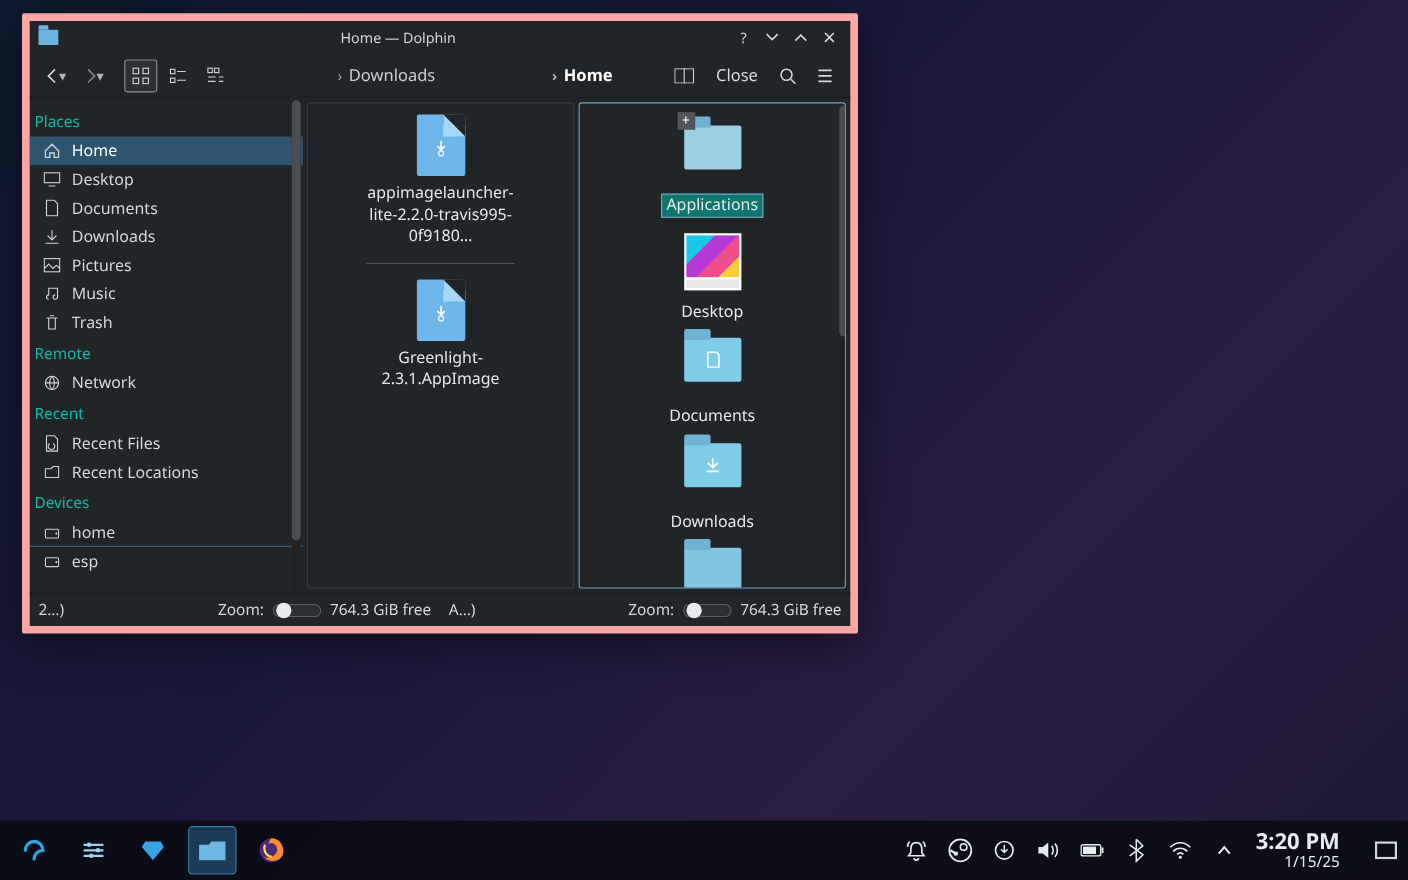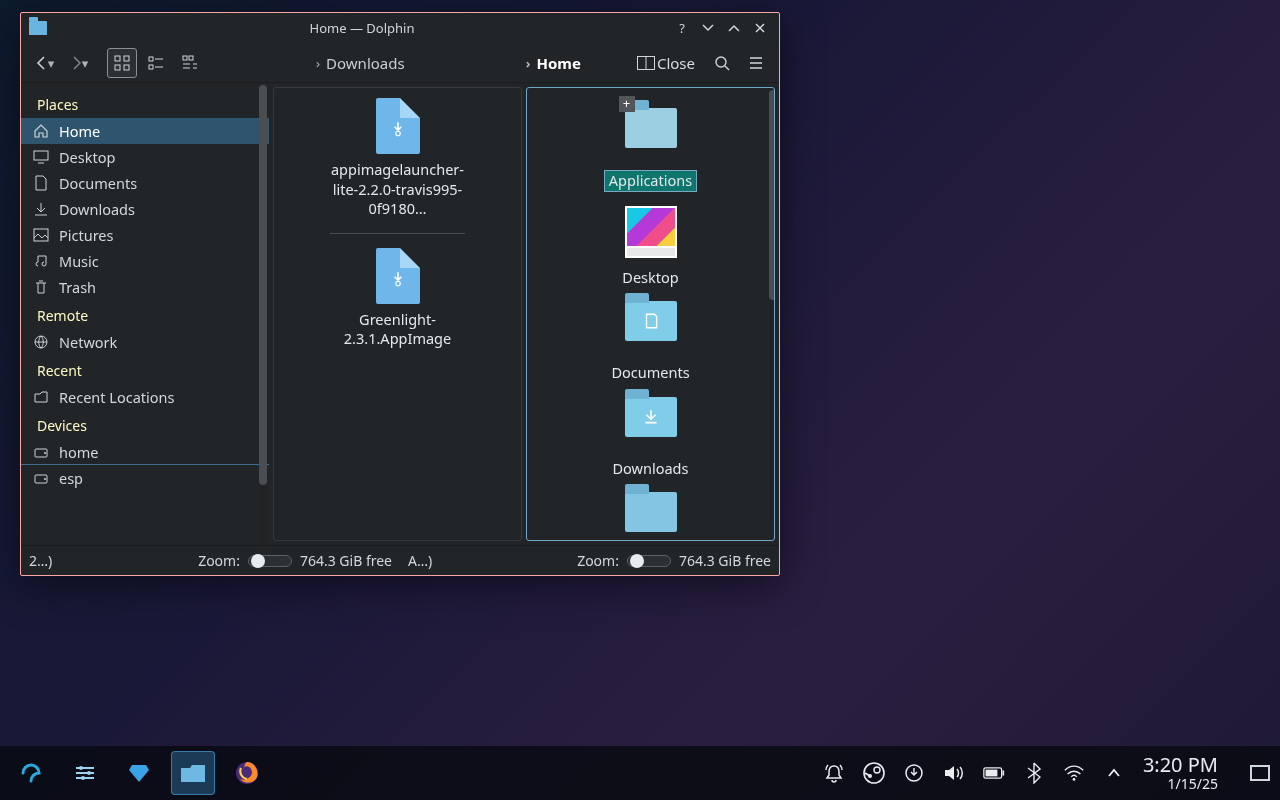--- a/index.html
+++ b/index.html
@@ -7,47 +7,47 @@
   width: 1280px; height: 800px;
   background: linear-gradient(135deg, #0d1b2e 0%, #1a1838 40%, #2a1e40 70%, #1f1a35 100%);
   font-family: "Noto Sans", "Segoe UI", sans-serif;
   color: #d8dce1;
   overflow: hidden; position: relative;
 }
 .window {
   position: absolute; left: 20px; top: 12px;
   width: 760px; height: 564px;
   background: #222528;
-  border: 1px solid #fca5a5; border-radius: 2px;
+  border: 7px solid #fca5a5; border-radius: 2px;
   box-shadow: 0 8px 40px rgba(0,0,0,.5);
   display: flex; flex-direction: column;
 }
 .titlebar {
   height: 30px; display: flex; align-items: center;
   padding: 0 8px; color: #cfd6db; font-size: 13px;
 }
 .titlebar .app-ico { width: 18px; height: 14px; background:#6ab4e0; border-radius:1px 1px 0 0; position:relative; margin-right:10px; }
 .titlebar .app-ico::before{content:"";position:absolute;top:-4px;left:0;width:9px;height:4px;background:#6ab4e0;border-radius:1px 1px 0 0;}
 .titlebar .title { flex:1; text-align:center; }
 .titlebar .winbtn { width:22px; height:22px; margin-left:4px; display:flex; align-items:center; justify-content:center; cursor:pointer; color:#cfd6db; border-radius:3px;}
 .toolbar {
   height: 40px; display:flex; align-items:center; padding: 0 8px; gap:4px;
   border-bottom:1px solid #1a1c1e;
 }
 .tbtn { width:30px; height:30px; display:flex; align-items:center; justify-content:center; border-radius:3px; color:#c7ced5; cursor:pointer;}
 .tbtn.active{ border:1px solid #8a8f94; background:#2c2f33; }
 .spacer{flex:1;}
 .crumb{ color:#c7ced5; font-size:15px; padding:0 10px; display:flex; align-items:center; gap:6px;}
 .crumb.bold{ font-weight:700; color:#fff;}
-.tclose{ display:flex; align-items:center; gap:2px; font-size:15px; padding:0 8px; cursor:pointer;}
+.tclose{ display:flex; align-items:center; gap:20px; font-size:15px; padding:0 8px; cursor:pointer;}
 .body { flex:1; display:flex; overflow:hidden; }
 .sidebar { width: 248px; background:#222528; padding:6px 0; overflow-y:auto; position:relative; color:#d2d7db; font-size:14.5px; }
 .sb-scroll{position:absolute; right:2px; top:2px; width:8px; height:490px; background:#202224; border-radius:4px;}
 .sb-scroll .thumb{position:absolute;left:0;top:0;width:8px;height:400px;background:#4a4e52;border-radius:4px;}
-.sb-head { color:#fef9c3; padding:6px 8px 4px 16px; font-size:14px;}
+.sb-head { color:#14b8a6; padding:6px 8px 4px 4px; font-size:14px;}
 .sb-item { display:flex; align-items:center; gap:10px; padding:3px 8px 3px 12px; height:26px; cursor:pointer; line-height:1;}
 .sb-item.sel { background:#2f556e; color:#fff;}
 .sb-item.underline{ box-shadow: inset 0 -1px 0 #3a6e95; }
 .sb-item .ico{ width:16px; height:16px; display:flex; align-items:center; justify-content:center; color:#cbd3da;}
 .panes { flex:1; display:flex; gap:4px; padding:4px; }
 .pane { flex:1; border:1px solid #35393d; border-radius:3px; padding:10px 6px; position:relative; overflow:hidden;}
 .pane.active{ border:1px solid #6ca6c8; }
 .pane .scroll{position:absolute; right:-3px; top:2px; width:8px; height:430px; background:#202224; border-radius:4px;}
 .pane .scroll .thumb{position:absolute;left:0;top:0;width:8px;height:210px;background:#4a4e52;border-radius:4px;}
 .fileitem{ width:135px; margin:0 auto 14px auto; text-align:center; font-size:14.5px; line-height:1.35; color:#e4e8eb;}
@@ -71,21 +71,21 @@
 .status .cell{ flex:1; display:flex; align-items:center; gap:8px; padding:0 8px;}
 .slider{ width:44px; height:12px; background:#2c2f33; border:1px solid #5c6064; border-radius:6px; position:relative;}
 .slider .knob{position:absolute;left:2px;top:-2px;width:14px;height:14px;border-radius:50%;background:#e9ecef;}
 .taskbar{ position:absolute; bottom:0; left:0; right:0; height:54px; background:rgba(8,10,18,.85); display:flex; align-items:center; padding:0 10px;}
 .tleft{ display:flex; align-items:center; gap:12px;}
 .tkicon{ width:42px; height:42px; display:flex; align-items:center; justify-content:center; border-radius:3px; cursor:pointer;}
 .tkicon.active{ background:#1b3a55; box-shadow: 0 0 0 1px #3a7aa8;}
 .tright{ margin-left:auto; display:flex; align-items:center; gap:18px; color:#e8ebef;}
 .tray-ico{ width:22px; height:22px; display:flex; align-items:center; justify-content:center; cursor:pointer;}
 .clock{ text-align:right; line-height:1.15; font-size:14px;}
-.clock .t{ font-size:20px; font-weight:400;}
+.clock .t{ font-size:20px; font-weight:700;}
 .showdesk{ width:20px; height:16px; border:2px solid #cfd6db; margin-left:14px; cursor:pointer;}
 svg{display:block;}
 .chev{font-size:13px;color:#aeb4ba;}
 </style>
 </head>
 <body>
 
 <div class="window">
   <div class="titlebar">
     <div class="app-ico"></div>
@@ -245,20 +245,28 @@
               <path d="M2 8 H14 M8 2 C5 5 5 11 8 14 M8 2 C11 5 11 11 8 14" fill="none" stroke="currentColor"></path>
             </svg>
           </span>
           <span>Network</span>
         </div>
 
       <div class="sb-head">Recent</div>
       <div class="sb-item">
           <span class="ico">
             <svg width="16" height="16" viewBox="0 0 16 16">
+              <path d="M3 1 H10 L13 4 V15 H3 Z M9 8 A3 3 0 1 1 6 8" fill="none" stroke="currentColor"></path>
+            </svg>
+          </span>
+          <span>Recent Files</span>
+        </div>
+      <div class="sb-item">
+          <span class="ico">
+            <svg width="16" height="16" viewBox="0 0 16 16">
               <path d="M2 5 H7 L9 3 H14 V13 H2 Z" fill="none" stroke="currentColor"></path>
             </svg>
           </span>
           <span>Recent Locations</span>
         </div>
 
       <div class="sb-head">Devices</div>
       <div class="sb-item underline">
           <span class="ico">
             <svg width="16" height="16" viewBox="0 0 16 16">

